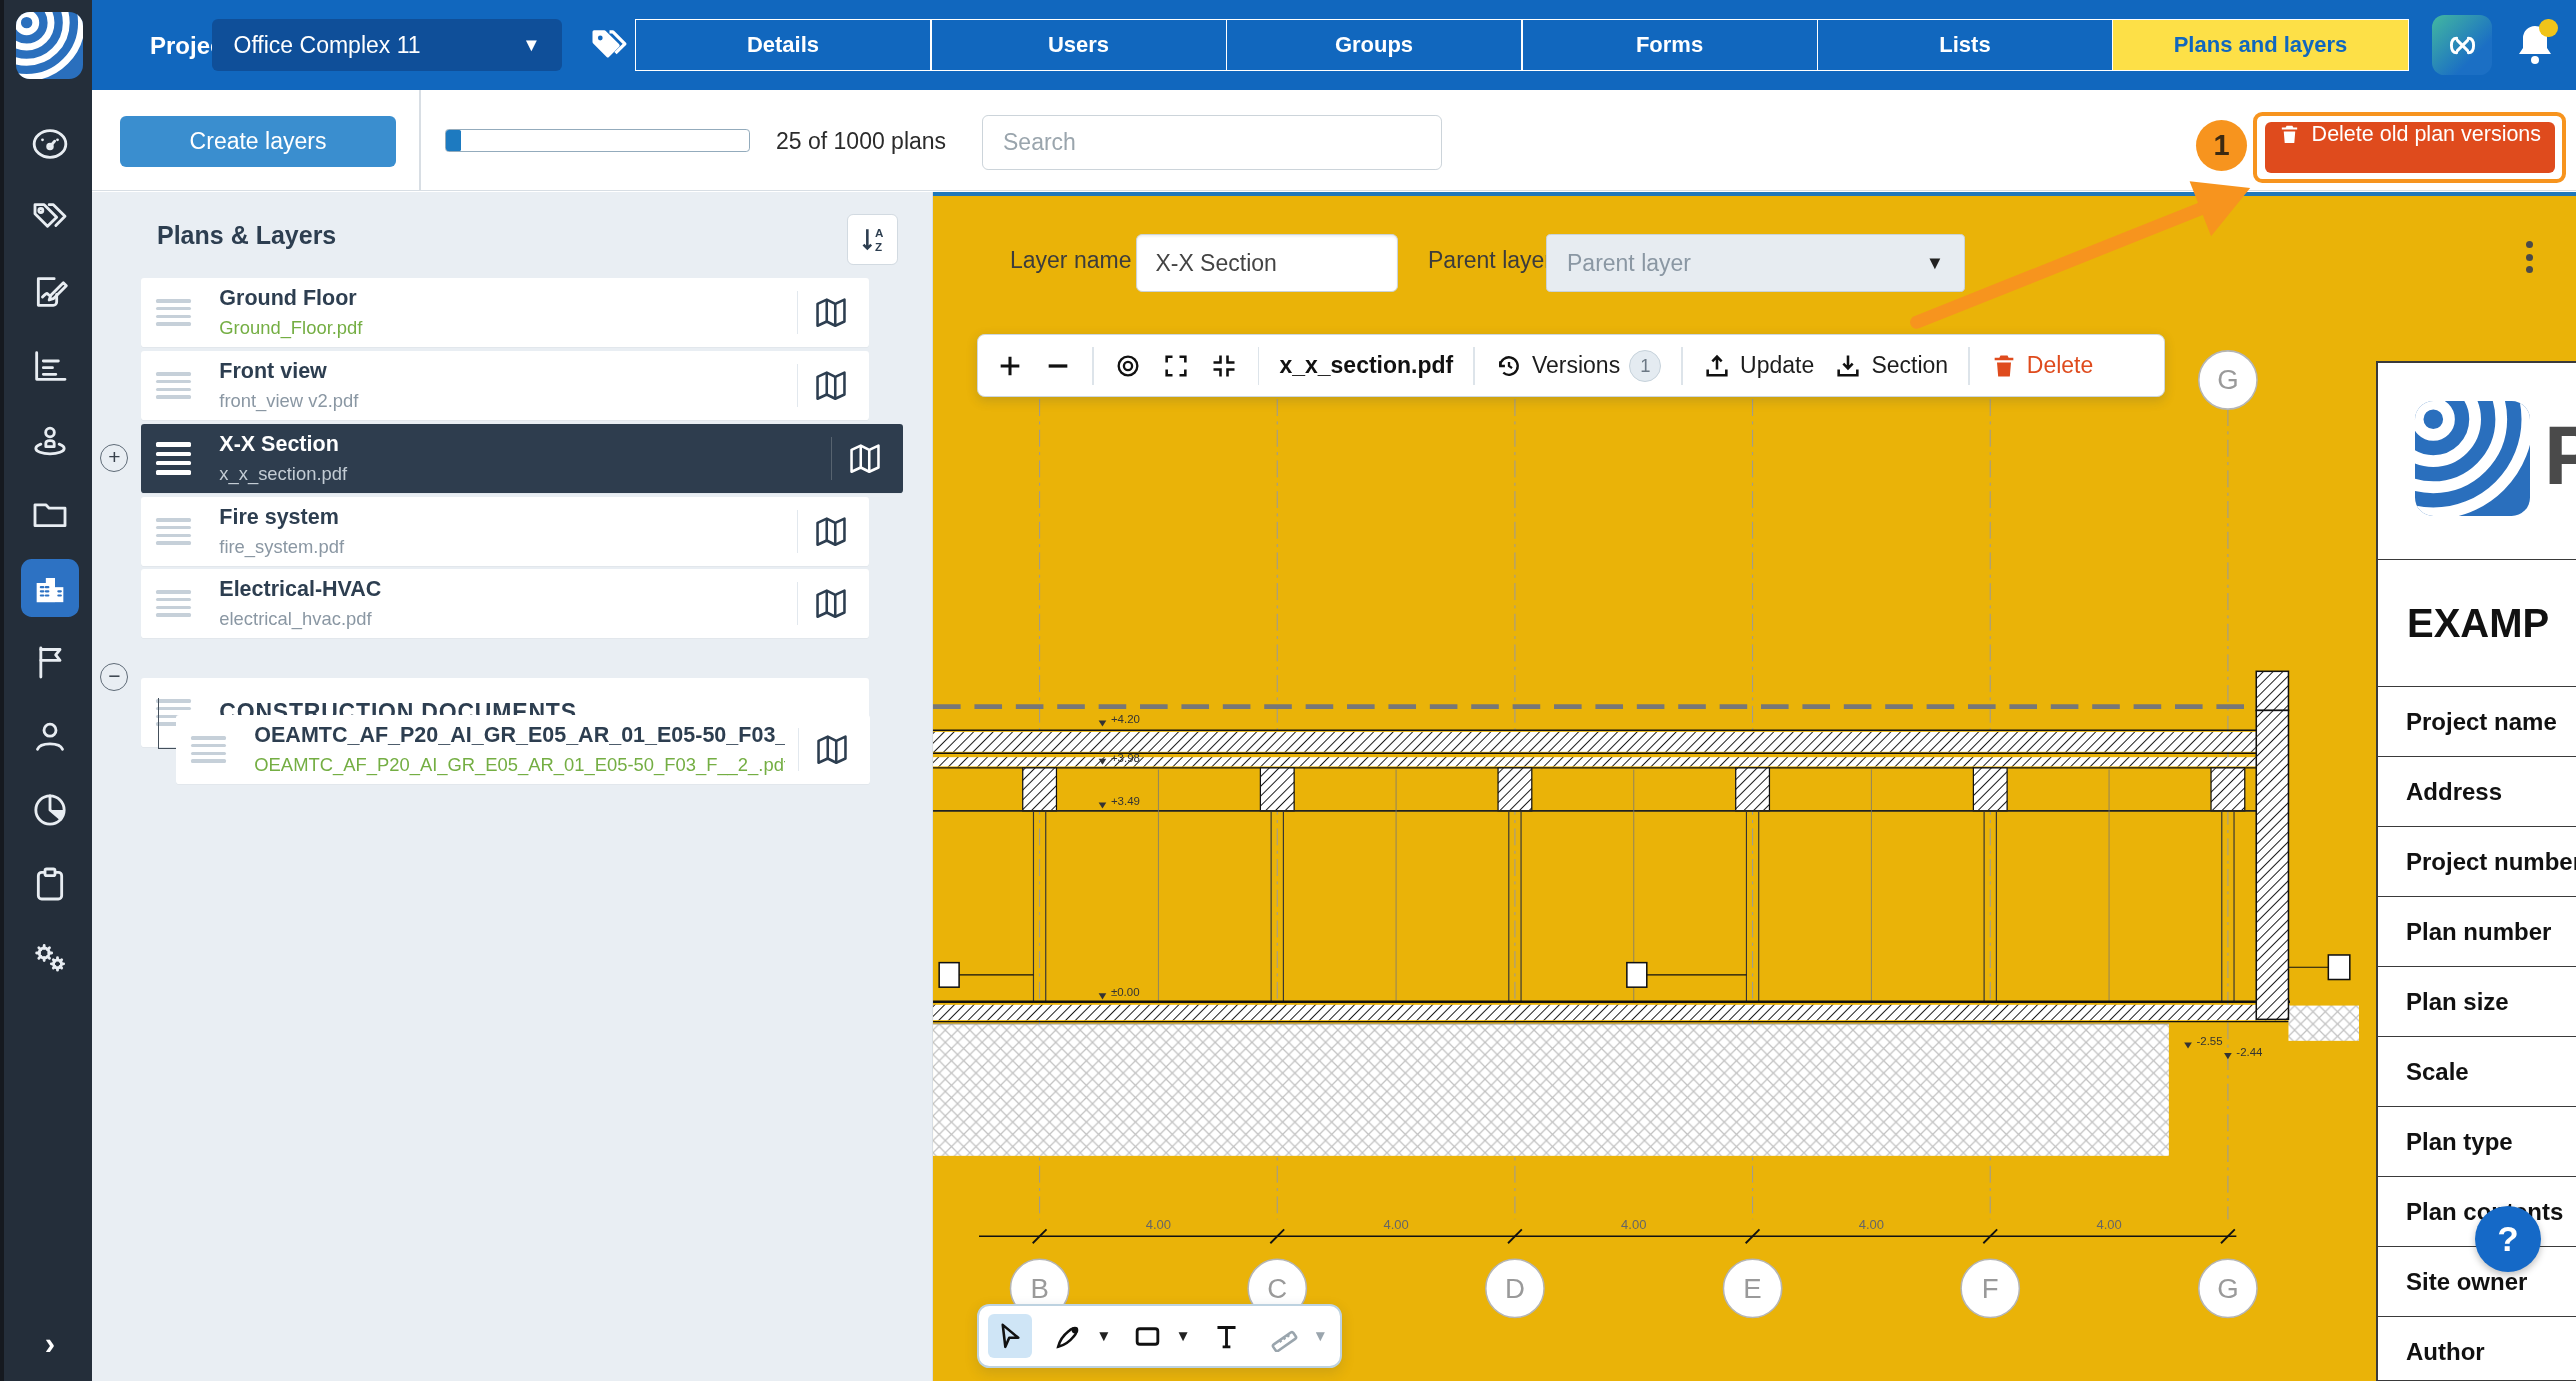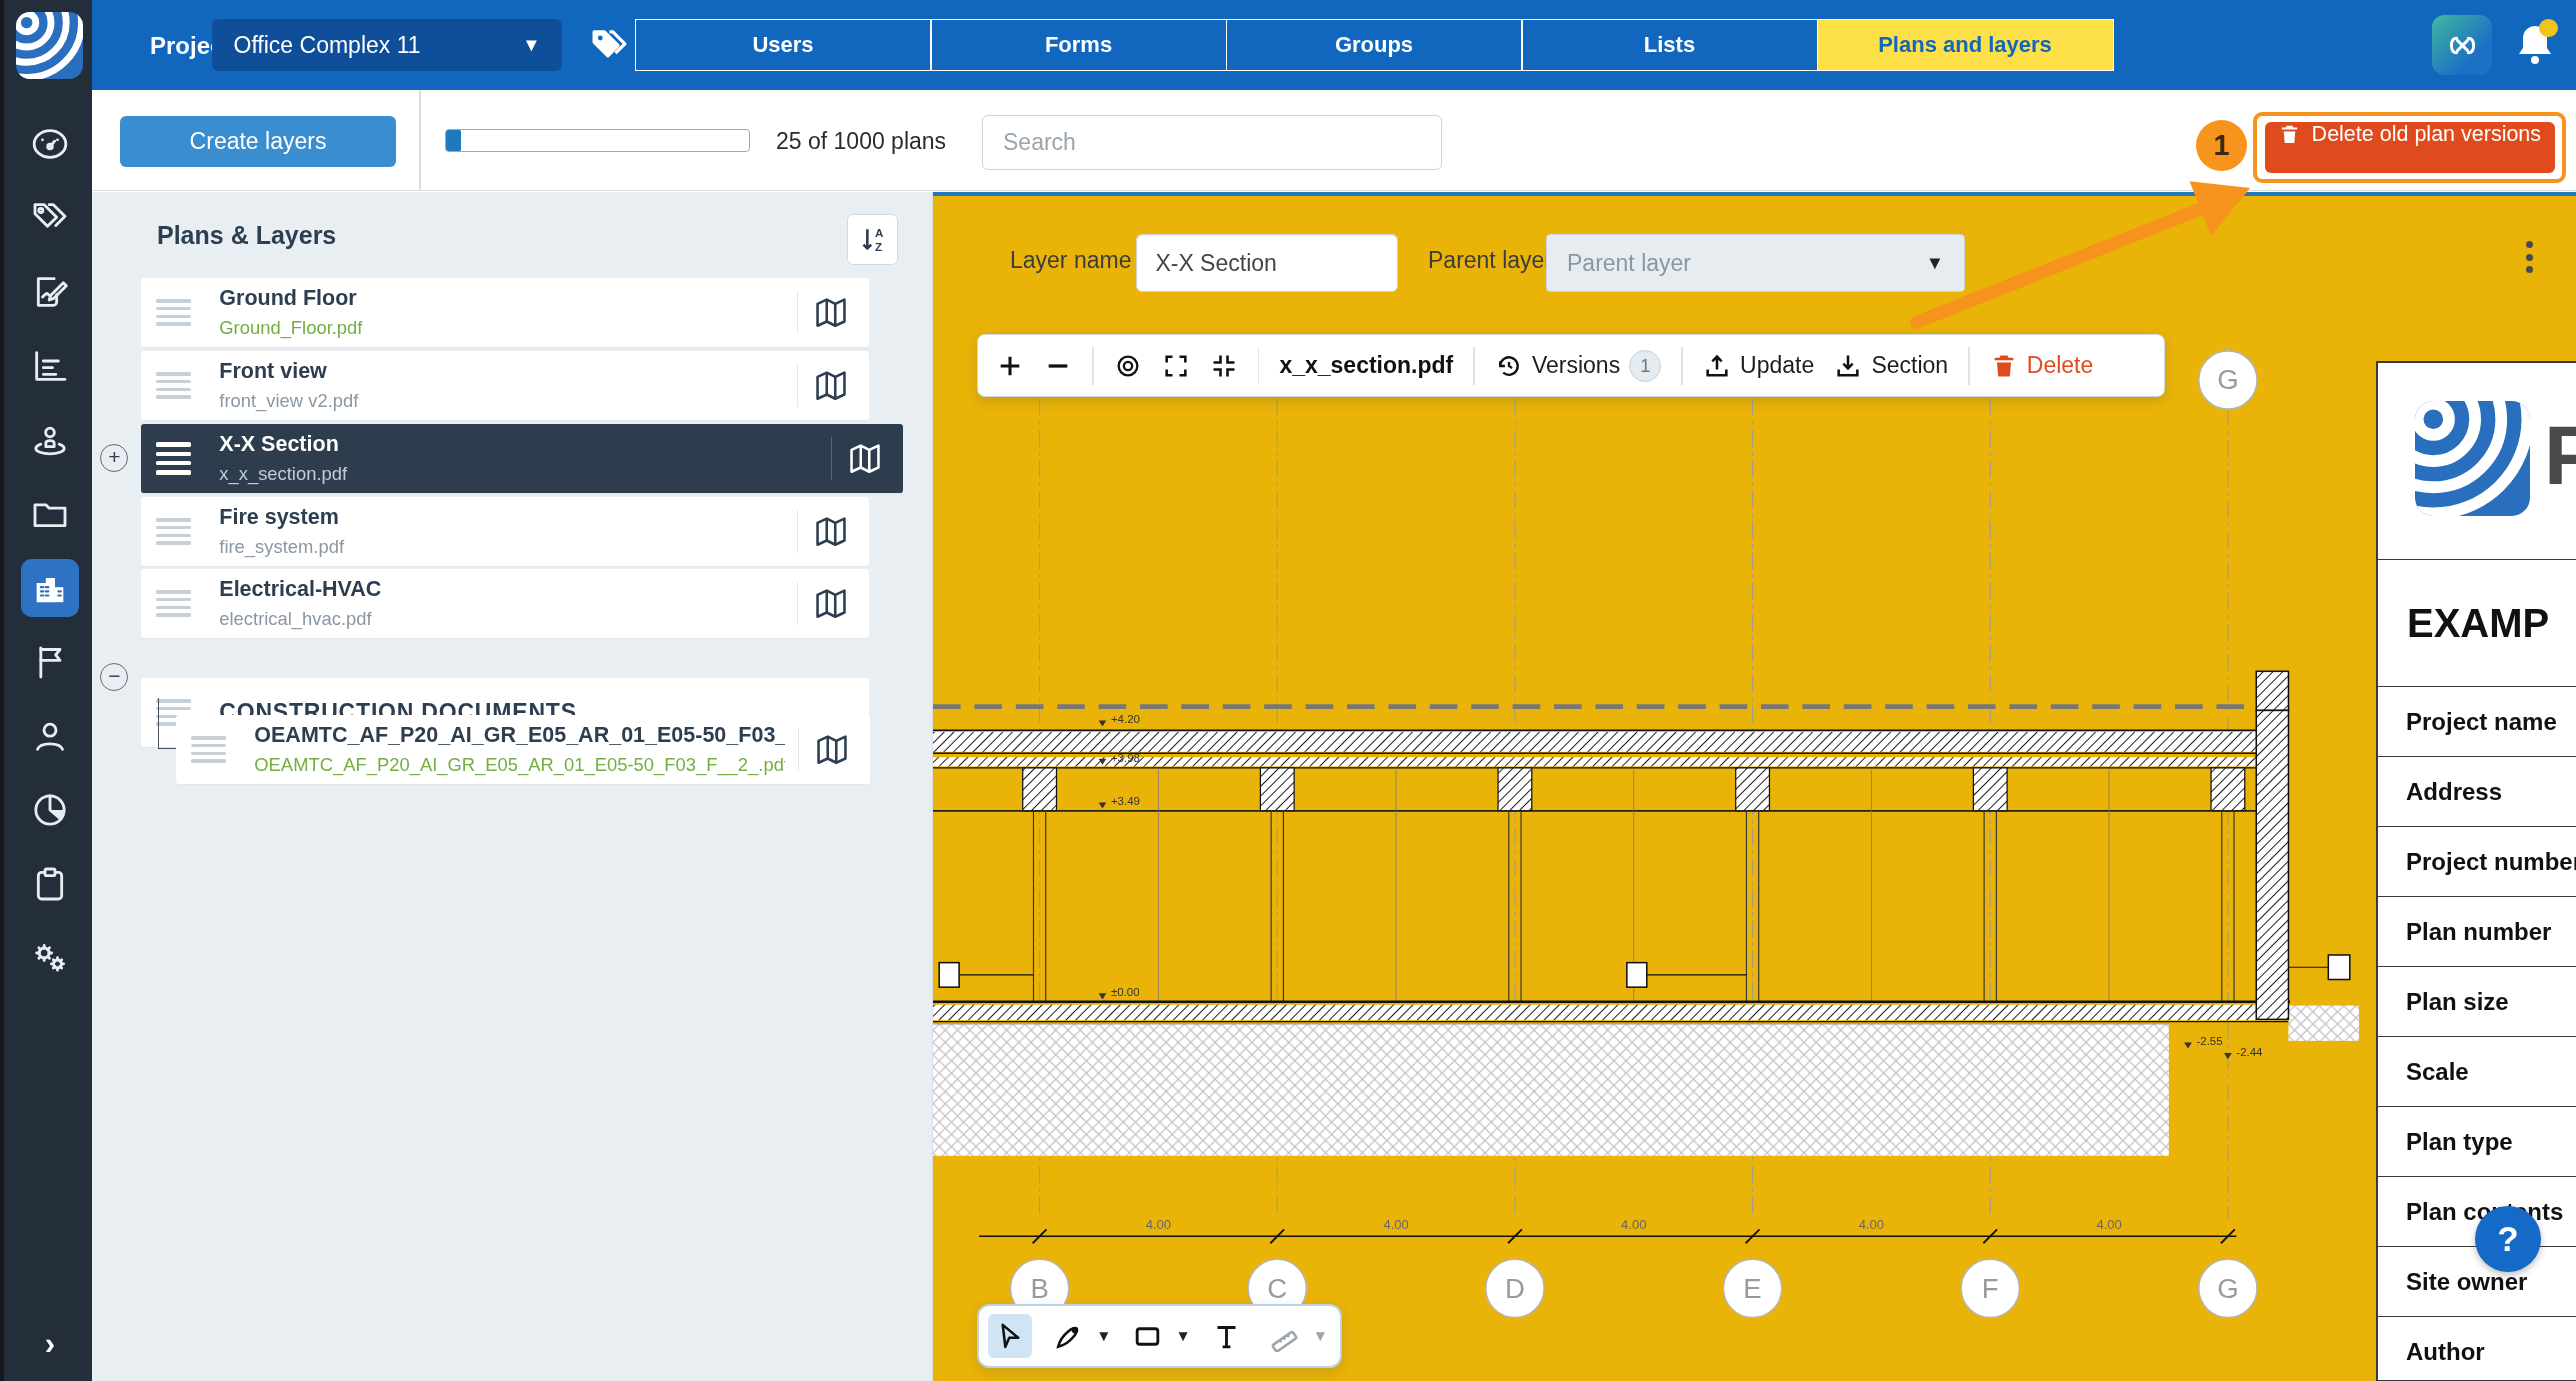--- a/index.html
+++ b/index.html
@@ -251,23 +251,24 @@
       <span class="caret">▼</span>
     </div>
     <svg class="tag-top" viewBox="0 0 24 24">
       <g fill="none" stroke="#fff" stroke-width="1.9" stroke-linejoin="round">
         <path d="M3 10V4h6l8 8-6 6-8-8z" fill="#fff"></path>
           <circle cx="6.6" cy="7.6" r="1.4" fill="#1167be" stroke="none"></circle>
         <path d="M12 4h2l7 7-5.5 5.5"></path>
       </g>
     </svg>
     <nav id="tabs">
+        <div class="tab">Details</div>
         <div class="tab">Users</div>
+        <div class="tab">Groups</div>
         <div class="tab">Forms</div>
-        <div class="tab">Groups</div>
         <div class="tab">Lists</div>
         <div class="tab active">Plans and layers</div>
       </nav>
     <div class="grad-icon">
       <svg viewBox="0 0 24 24" width="35" height="35">
         <g fill="none" stroke="#fff" stroke-width="2" stroke-linecap="round">
           <path d="M8 7c-2.4 0-3.6 2-3.6 5s1.2 5 3.6 5M16 7c2.4 0 3.6 2 3.6 5s-1.2 5-3.6 5"></path>
           <path d="M8.5 8.5l7 7M15.5 8.5l-7 7"></path>
         </g>
       </svg>

